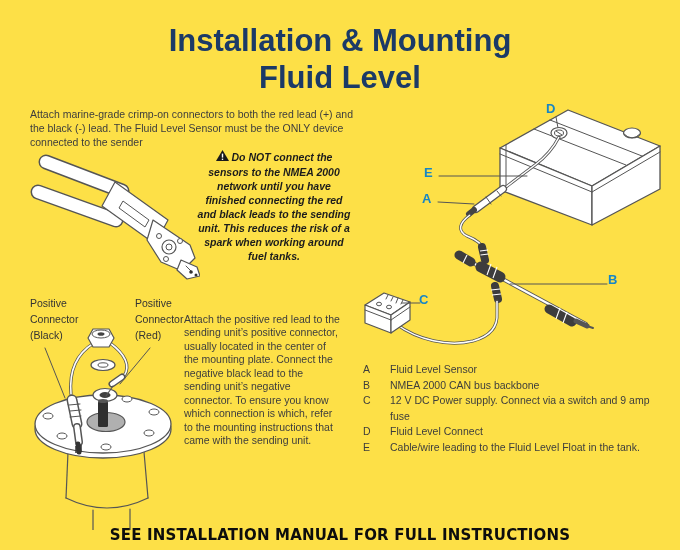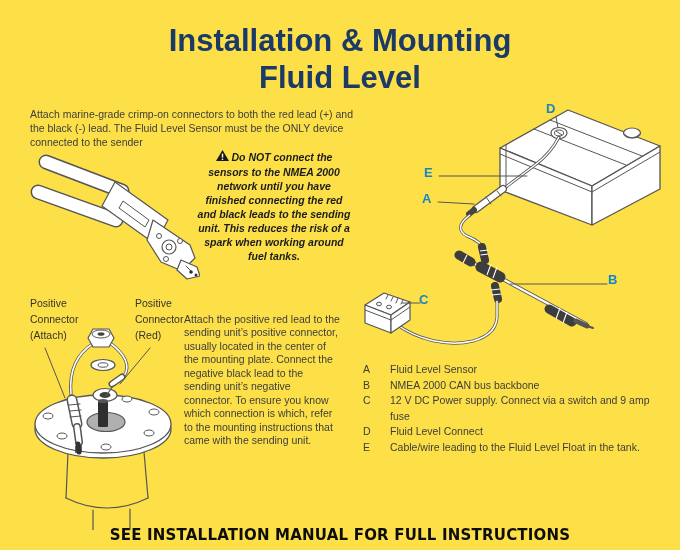--- a/index.html
+++ b/index.html
@@ -77,21 +77,21 @@
         <path d="M6.5 0 L13 11 H0 Z" fill="#1a1a1a"></path>
         <rect x="5.8" y="3.6" width="1.4" height="4" fill="#fff"></rect>
         <rect x="5.8" y="8.6" width="1.4" height="1.4" fill="#fff"></rect>
       </svg>
     </span><span>Do NOT connect the sensors to the NMEA 2000 network until you have finished connecting the red and black leads to the sending unit. This reduces the risk of a spark when working around fuel tanks.</span>
   </div>
 
   <div class="conn-label lbl-neg">
     <span>Positive</span><br>
     <span>Connector</span><br>
-    <span>(Attach)</span>
+    <span>(Black)</span>
   </div>
   <div class="conn-label lbl-pos">
     <span>Positive</span><br>
     <span>Connector</span><br>
     <span>(Red)</span>
   </div>
 
   <svg class="diagram svg-sender" width="180" height="218" viewBox="0 0 180 218">
 
     <path class="ln" d="M27 36 L47 86" stroke-width="1"></path>

